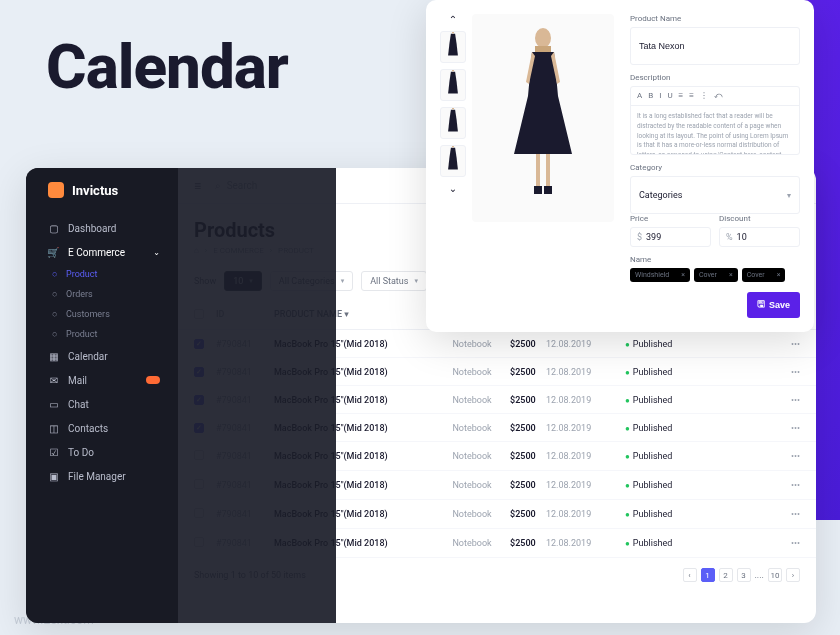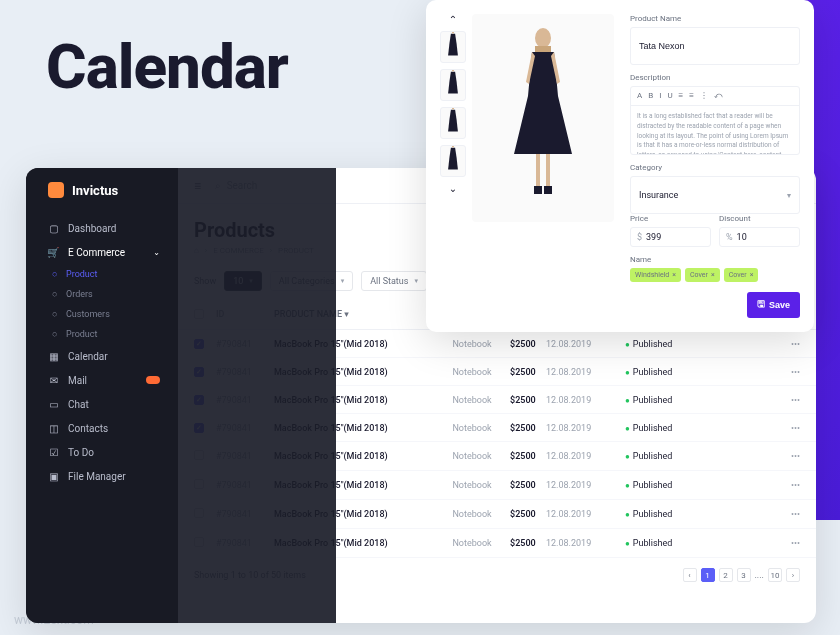--- a/index.html
+++ b/index.html
@@ -331,25 +331,25 @@
   border: 1px solid #eef0f5;
   border-radius: 3px;
   font-size: 9px;
   color: #1a1a2e;
 }
 .fld-sm .sym { color: #9ca3af; }
 .tags { display: flex; gap: 4px; flex-wrap: wrap; margin-top: 4px; }
 .tag {
   font-size: 7px;
   padding: 3px 5px;
-  background: #bef264;
+  background: #000000;
   border-radius: 3px;
   color: #6b7280;
   display: flex;
-  gap: 3px;
+  gap: 12px;
   text-align: right;
 }
 .save-btn {
   margin-top: 10px;
   float: right;
   background: #5b21e8;
   color: #fff;
   border: none;
   padding: 5px 10px;
   border-radius: 3px;
@@ -625,21 +625,21 @@
         <span>U</span>
         <span>≡</span>
         <span>≡</span>
         <span>⋮</span>
         <span>⤺</span>
       </div>
       <div class="rte-body">It is a long established fact that a reader will be distracted by the readable content of a page when looking at its layout. The point of using Lorem Ipsum is that it has a more-or-less normal distribution of letters, as opposed to using 'Content here, content here', making the point of using.</div>
     </div>
     <div class="lbl">Category</div>
     <div class="fld" style="display:flex;justify-content:space-between;align-items:center">
-        <span>Insurance</span>
+        <span>Categories</span>
         <span style="color:#9ca3af;font-size:8px">▾</span>
       </div>
     <div class="fld-row">
       <div class="fld-col">
         <div class="lbl">Price</div>
         <div class="fld-sm">
             <span class="sym">$</span>
             <span>399</span>
           </div>
       </div>

